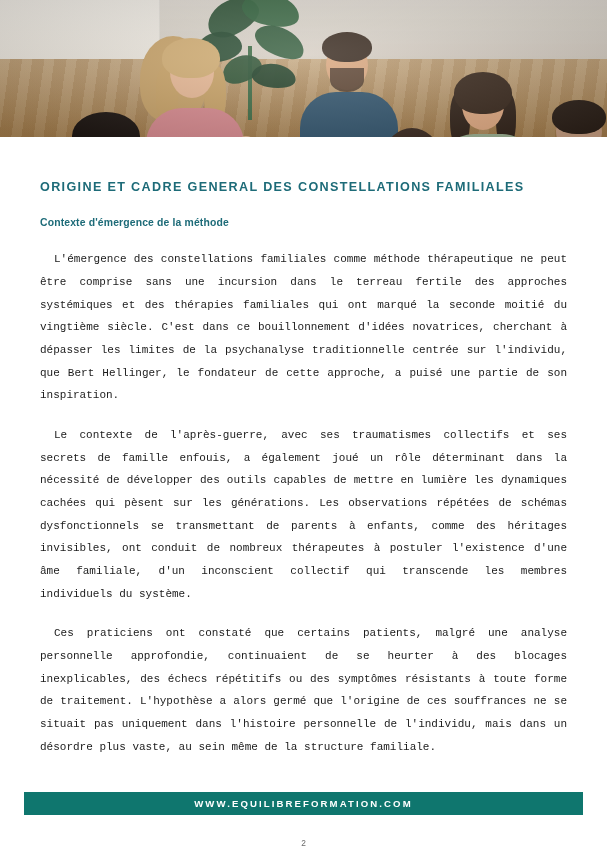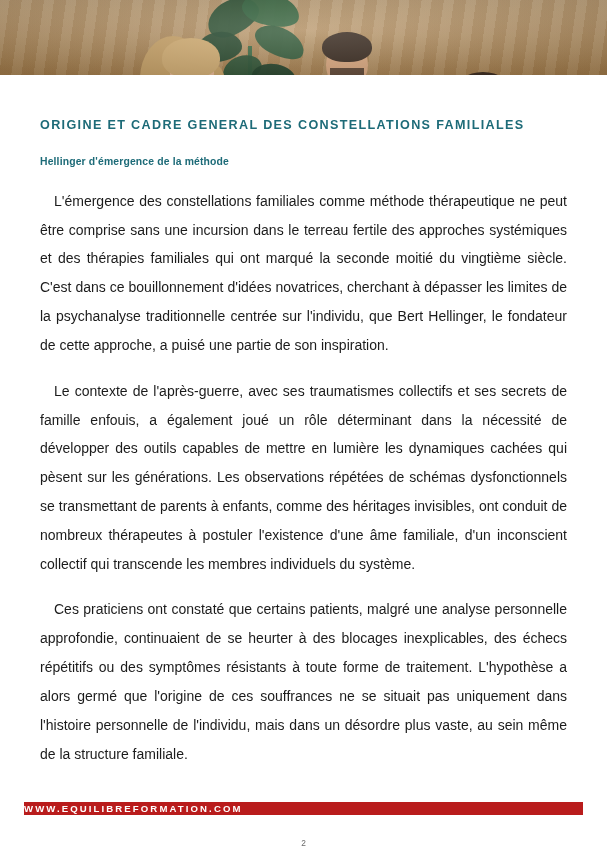--- a/index.html
+++ b/index.html
@@ -163,36 +163,37 @@
   }
   h2.section-title {
     margin: 0 0 20px 0;
     font-size: 10.4px;
     font-weight: bold;
     color: #1d6b78;
     letter-spacing: 0.15px;
   }
   p.para {
     margin: 0 0 17px 0;
-    font-size: 14px;
+    font-size: 11px;
     line-height: 2.06;
     color: #1b1b1b;
     text-align: justify;
     text-indent: 14px;
+    font-family: Liberation Mono, monospace;
   }
   p.para:last-child { margin-bottom: 0; }
 
   
   .footer-bar {
     height: 34px;
     margin: 22px 24px 0 24px;
-    background: #b91c1c;
+    background: #0f766e;
     display: flex;
     align-items: center;
-    justify-content: flex-start;
+    justify-content: center;
   }
   .footer-bar .url {
     color: #ffffff;
     font-size: 9.6px;
     font-weight: bold;
     letter-spacing: 2.1px;
   }
   .page-number {
     text-align: center;
     font-size: 8.4px;
@@ -267,21 +268,21 @@
       <div class="body"></div>
       <div class="head"></div>
       <div class="hair"></div>
     </div>
 
     <div class="hero-vignette"></div>
   </div>
 
   <div class="content">
     <h1 class="doc-title">ORIGINE ET CADRE GENERAL DES CONSTELLATIONS FAMILIALES</h1>
-    <h2 class="section-title">Hellinger d'émergence de la méthode</h2>
+    <h2 class="section-title">Contexte d'émergence de la méthode</h2>
 
     <p class="para">L'émergence des constellations familiales comme méthode thérapeutique ne peut être comprise sans une incursion dans le terreau fertile des approches systémiques et des thérapies familiales qui ont marqué la seconde moitié du vingtième siècle. C'est dans ce bouillonnement d'idées novatrices, cherchant à dépasser les limites de la psychanalyse traditionnelle centrée sur l'individu, que Bert Hellinger, le fondateur de cette approche, a puisé une partie de son inspiration.</p>
     <p class="para">Le contexte de l'après-guerre, avec ses traumatismes collectifs et ses secrets de famille enfouis, a également joué un rôle déterminant dans la nécessité de développer des outils capables de mettre en lumière les dynamiques cachées qui pèsent sur les générations. Les observations répétées de schémas dysfonctionnels se transmettant de parents à enfants, comme des héritages invisibles, ont conduit de nombreux thérapeutes à postuler l'existence d'une âme familiale, d'un inconscient collectif qui transcende les membres individuels du système.</p>
     <p class="para">Ces praticiens ont constaté que certains patients, malgré une analyse personnelle approfondie, continuaient de se heurter à des blocages inexplicables, des échecs répétitifs ou des symptômes résistants à toute forme de traitement. L'hypothèse a alors germé que l'origine de ces souffrances ne se situait pas uniquement dans l'histoire personnelle de l'individu, mais dans un désordre plus vaste, au sein même de la structure familiale.</p>
   </div>
 
   <div class="footer-bar">
     <span class="url">WWW.EQUILIBREFORMATION.COM</span>
   </div>
   <div class="page-number">2</div>

